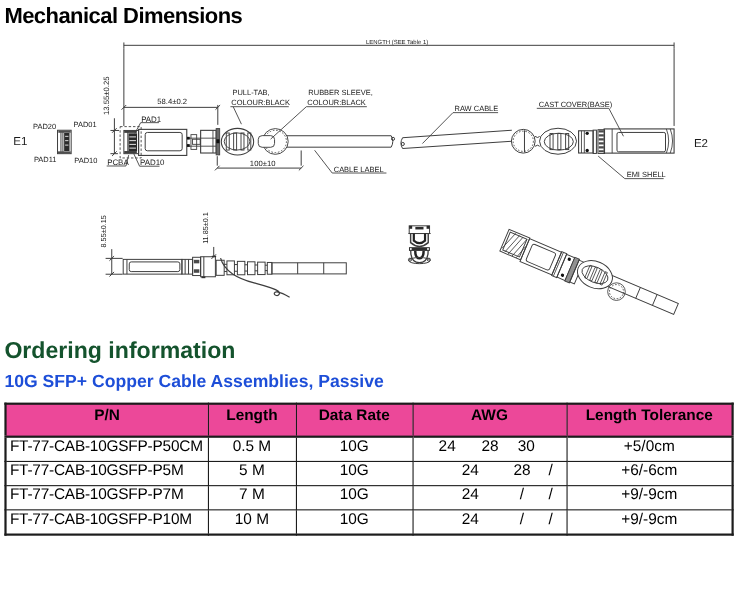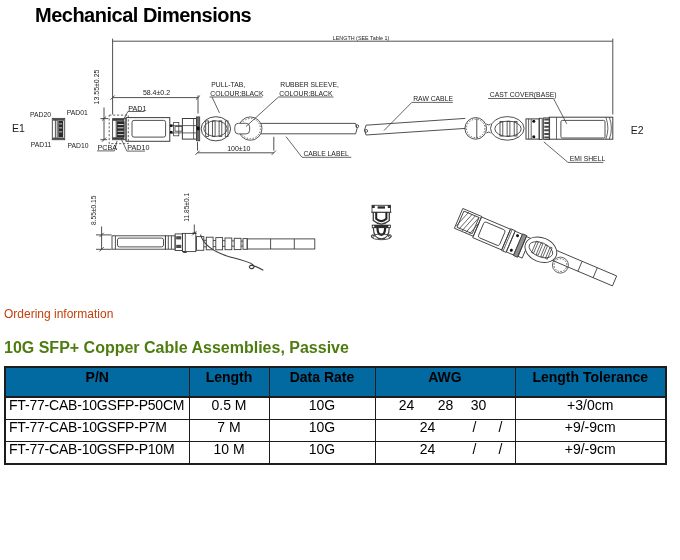--- a/index.html
+++ b/index.html
@@ -1,23 +1,23 @@
 <!DOCTYPE html>
 <html><head>
 <meta charset="utf-8">
 <style>
 html,body{margin:0;padding:0;}
 body{width:680px;height:560px;background:#fff;font-family:"Liberation Sans",sans-serif;position:relative;overflow:hidden;}
-.h1{position:absolute;left:4px;top:3.5px;font-size:20px;letter-spacing:-0.5px;font-weight:bold;color:#000;white-space:nowrap;margin-left:31px;}
-.h2{position:absolute;left:4px;top:306.5px;font-size:12px;font-weight:normal;color:#c2410c;white-space:nowrap;}
-.h3{position:absolute;left:4px;top:339px;font-size:16px;font-weight:bold;color:#4d7c0f;white-space:nowrap;}
+.h1{position:absolute;left:4px;top:3.5px;font-size:20px;letter-spacing:-0.5px;font-weight:bold;color:#000;white-space:nowrap;}
+.h2{position:absolute;left:4px;top:306.5px;font-size:21px;font-weight:bold;color:#14532d;white-space:nowrap;}
+.h3{position:absolute;left:4px;top:339px;font-size:16px;font-weight:bold;color:#1d4ed8;white-space:nowrap;}
 table{position:absolute;left:4px;top:366px;border-collapse:collapse;table-layout:fixed;width:661px;}
 table,td,th{border:1px solid #1c1c1c;}
 table{border-width:2px;}
-th{background:#0369a1;font-size:14px;font-weight:bold;height:26px;padding:1.5px 0 0 0;vertical-align:top;line-height:14.5px;border-bottom-width:2px;}
+th{background:#ec4899;font-size:14px;font-weight:bold;height:26px;padding:1.5px 0 0 0;vertical-align:top;line-height:14.5px;border-bottom-width:2px;}
 td{font-size:14px;height:21px;padding:0;text-align:center;color:#000;vertical-align:top;line-height:14.5px;margin-top:13px;}
 td.pn{text-align:left;padding-left:3px;white-space:nowrap;letter-spacing:-0.2px;}
 td.awg{position:relative;padding-left:40px;}
 td.awg span{position:absolute;top:0;transform:translateX(-50%);}
 </style>
 </head>
 <body>
 <div class="h1">Mechanical Dimensions</div>
 <svg width="680" height="305" viewBox="0 0 680 305" style="position:absolute;left:0;top:0;" fill="none">
 <g stroke="#3d3d3d" stroke-width="0.9">
@@ -254,21 +254,32 @@
       </tr>
 <tr>
         <td class="pn">FT-77-CAB-10GSFP-P50CM</td>
         <td>0.5 M</td>
         <td>10G</td>
         <td class="awg">
           <span style="left:31px">24</span>
           <span style="left:70px">28</span>
           <span style="left:103px">30</span>
         </td>
-        <td>+3/0cm</td>
+        <td>+5/0cm</td>
+      </tr>
+<tr>
+        <td class="pn">FT-77-CAB-10GSFP-P5M</td>
+        <td>5 M</td>
+        <td>10G</td>
+        <td class="awg">
+          <span style="left:52px">24</span>
+          <span style="left:99px">28</span>
+          <span style="left:125px">/</span>
+        </td>
+        <td>+6/-6cm</td>
       </tr>
 <tr>
         <td class="pn">FT-77-CAB-10GSFP-P7M</td>
         <td>7 M</td>
         <td>10G</td>
         <td class="awg">
           <span style="left:52px">24</span>
           <span style="left:99px">/</span>
           <span style="left:125px">/</span>
         </td>

